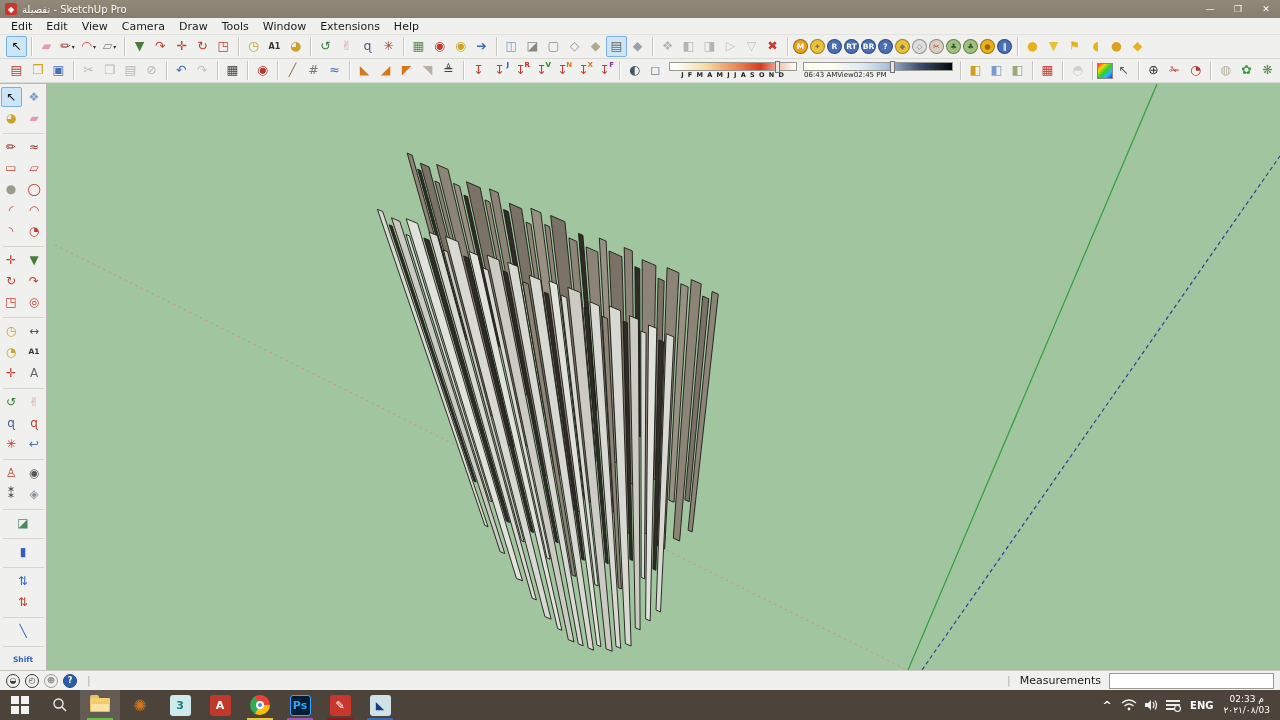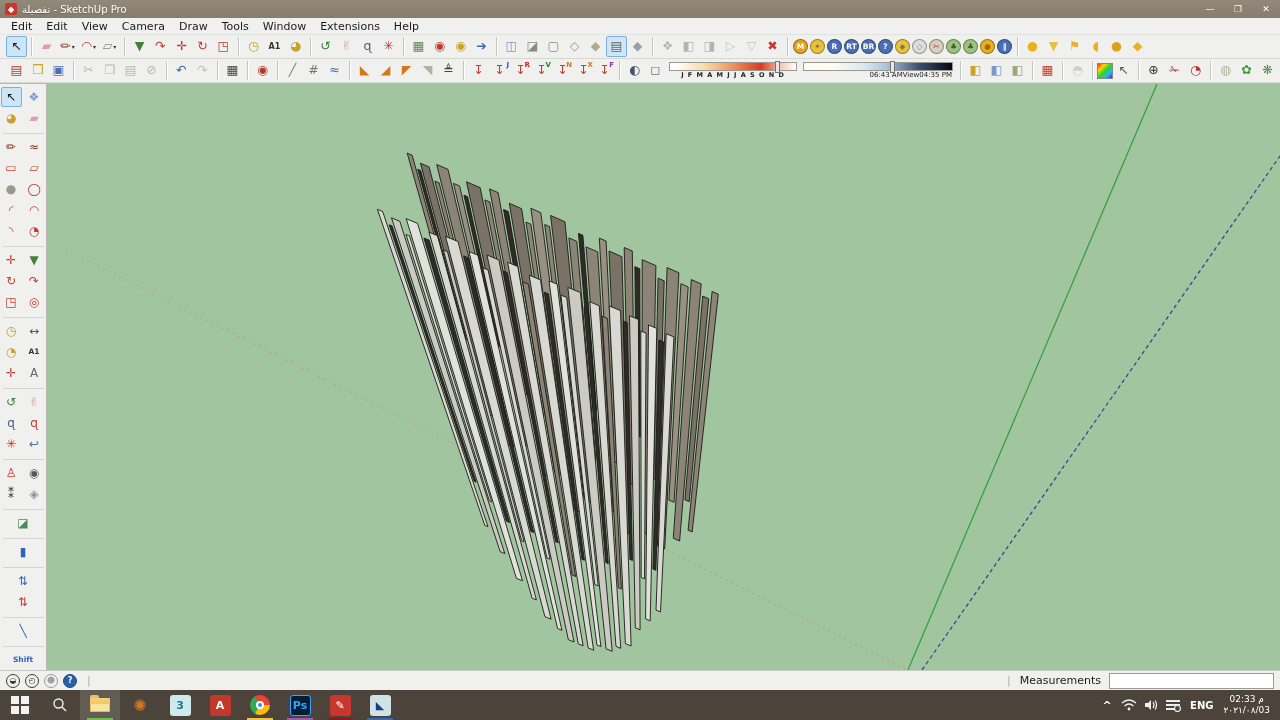--- a/index.html
+++ b/index.html
@@ -29,21 +29,21 @@
   .tb-btn .badge { position:absolute; top:0; right:0; font-size:7px; font-weight:bold; }
   .tb-sep { display:inline-block; width:1px; height:19px; background:#c6c6c0; box-shadow:1px 0 0 #fff; margin:0 4px; }
   .tb-circ { width:15px; height:15px; border-radius:50%; display:inline-flex; align-items:center; justify-content:center; margin:0 1px; border:1px solid rgba(0,0,0,.35); font-weight:bold; }
   .tb-circ .g { font-size:7.5px; }
   .grad-sq { width:16px; height:16px; border:1px solid #888; background:linear-gradient(135deg,#ff2a2a,#ffd400,#2ad42a,#2ab4ff,#2a2aff); }
   .strip { display:inline-flex; flex-direction:column; margin:0 3px; }
   .strip .bar { position:relative; height:9px; border:1px solid #9a9a94; background:#fff; }
   .strip .bar.season { background:linear-gradient(90deg,#fff 4%,#f6dCA8 28%,#ef8a55 52%,#d93a22 72%,#f2c9b8 88%,#fff); }
   .strip .bar.daytime { background:linear-gradient(90deg,#fdfdf2 0 18%,#dce8f2 40%,#aec6de 55%,#3c4e6e 78%,#06080e); }
   .strip .notch { position:absolute; top:-2px; width:5px; height:12px; background:#e6e6e2; border:1px solid #76767a; }
-  .strip .lbls { display:flex; justify-content:flex-end; font-size:6.5px; color:#222; font-weight:bold; padding:0 1px; letter-spacing:1px; }
+  .strip .lbls { display:flex; justify-content:flex-start; font-size:6.5px; color:#222; font-weight:bold; padding:0 1px; letter-spacing:1px; }
   .strip .lbls.times { letter-spacing:0; font-weight:normal; font-size:7px; }
 
   
   .main { flex:1; display:flex; min-height:0; border-top:1px solid #b9b9b2; }
   .palette { width:47px; background:#f0f0ee; border-right:1px solid #b9b9b2; padding-top:3px; display:grid; grid-template-columns:22px 22px; justify-content:center; align-content:start; grid-gap:1px 1px; }
   .pal-btn { width:21px; height:20px; display:flex; align-items:center; justify-content:center; border:1px solid transparent; border-radius:2px; }
   .pal-btn .g { font-size:12px; line-height:1; }
   .pal-btn .g.small { font-size:7.5px; font-weight:bold; }
   .pal-btn.active { background:#cde6f7; border-color:#7ab0df; }
   .pal-sep { grid-column:span 2; height:4px; border-bottom:1px solid #d5d5cf; margin:1px 2px 2px; }
@@ -383,21 +383,21 @@
       </span>
       <span class="lbls" style="justify-content: center;">J F M A M J J A S O N D</span>
     </span>
     <span class="strip" style="width: 150px;">
       <span class="bar daytime">
         <span class="notch" style="left: calc(60% - 3px);"></span>
       </span>
       <span class="lbls times">
         <span>06:43 AM</span>
         <span>View</span>
-        <span>04:35 PM</span>
+        <span>02:45 PM</span>
       </span>
     </span>
     <span class="tb-sep"></span>
     <span class="tb-btn">
       <span class="g" style="color: rgb(201, 162, 39);">◧</span>
     </span>
     <span class="tb-btn">
       <span class="g" style="color: rgb(122, 154, 200);">◧</span>
     </span>
     <span class="tb-btn">

